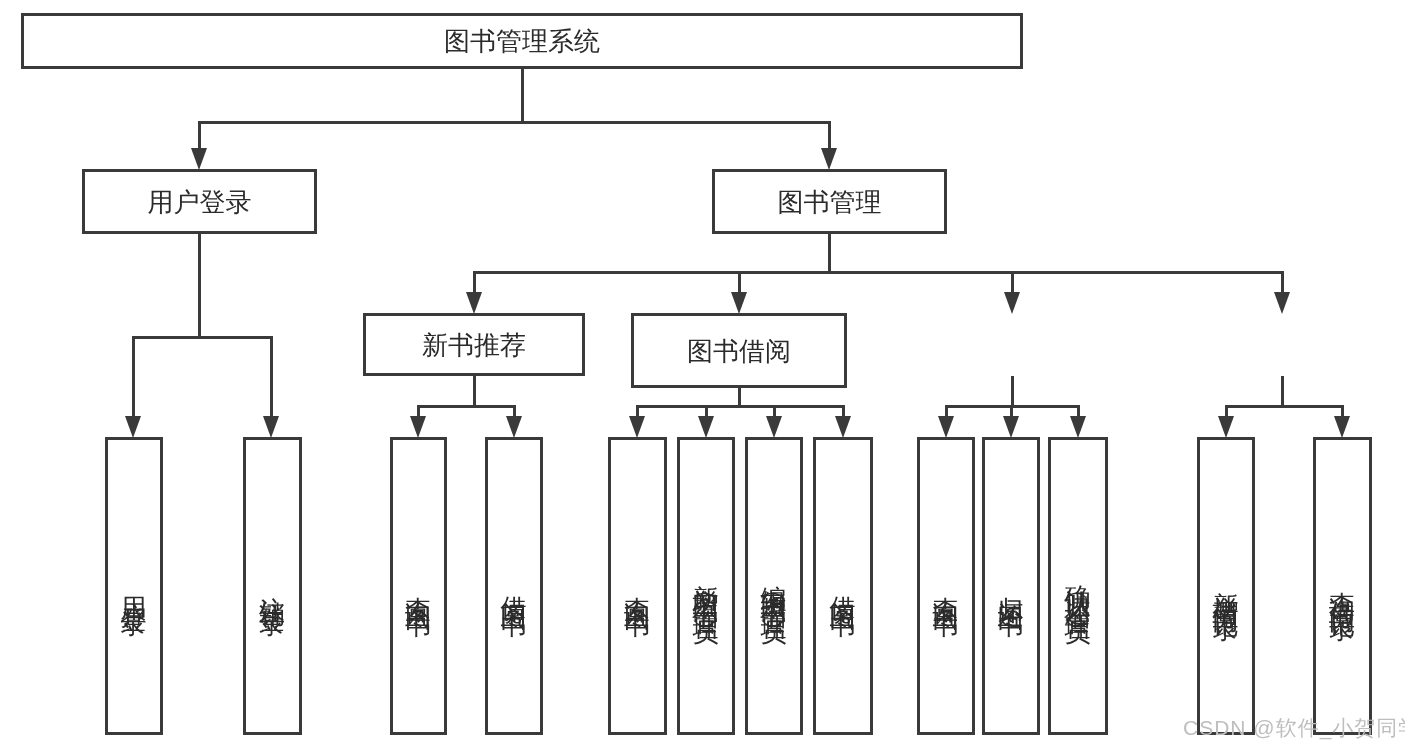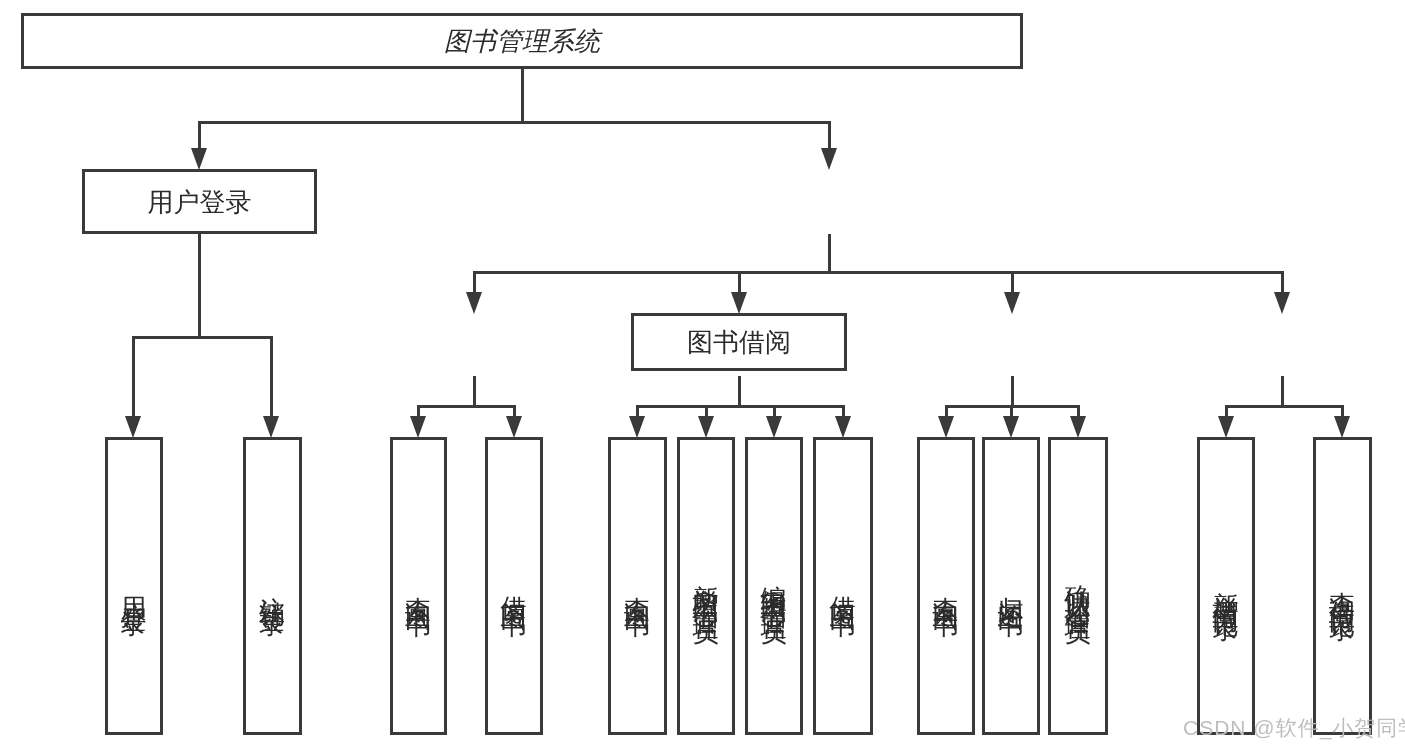--- a/index.html
+++ b/index.html
@@ -81,27 +81,33 @@
     <div class="seg" style="left: 1009.5px; top: 406px; width: 3px; height: 11px;"></div>
     <div class="arrowhead" style="left: 1003px; top: 416px;"></div>
     <div class="seg" style="left: 1076.5px; top: 406px; width: 3px; height: 11px;"></div>
     <div class="arrowhead" style="left: 1070px; top: 416px;"></div>
     <div class="seg" style="left: 1280.5px; top: 376px; width: 3px; height: 31.5px;"></div>
     <div class="seg" style="left: 1224.5px; top: 404.5px; width: 119px; height: 3px;"></div>
     <div class="seg" style="left: 1224.5px; top: 406px; width: 3px; height: 11px;"></div>
     <div class="arrowhead" style="left: 1218px; top: 416px;"></div>
     <div class="seg" style="left: 1340.5px; top: 406px; width: 3px; height: 11px;"></div>
     <div class="arrowhead" style="left: 1334px; top: 416px;"></div>
-    <div class="node" style="left: 21px; top: 13px; width: 1002px; height: 56px; font-style: italic;">
+    <div class="node" style="left: 21px; top: 13px; width: 1002px; height: 56px;">
       <span class="lbl">图书管理系统</span>
     </div>
     <div class="node" style="left: 82px; top: 169px; width: 235px; height: 65px;">
       <span class="lbl">用户登录</span>
     </div>
-    <div class="node" style="left: 631px; top: 313px; width: 216px; height: 58px;">
+    <div class="node" style="left: 712px; top: 169px; width: 235px; height: 65px;">
+      <span class="lbl">图书管理</span>
+    </div>
+    <div class="node" style="left: 363px; top: 313px; width: 222px; height: 63px;">
+      <span class="lbl">新书推荐</span>
+    </div>
+    <div class="node" style="left: 631px; top: 313px; width: 216px; height: 75px;">
       <span class="lbl">图书借阅</span>
     </div>
     <div class="node vertical" style="left: 105px; top: 437px; width: 58px; height: 298px;">
       <span class="lbl">用户登录</span>
     </div>
     <div class="node vertical" style="left: 243px; top: 437px; width: 59px; height: 298px;">
       <span class="lbl">注销登录</span>
     </div>
     <div class="node vertical" style="left: 390px; top: 437px; width: 57px; height: 298px;">
       <span class="lbl">查询图书</span>

